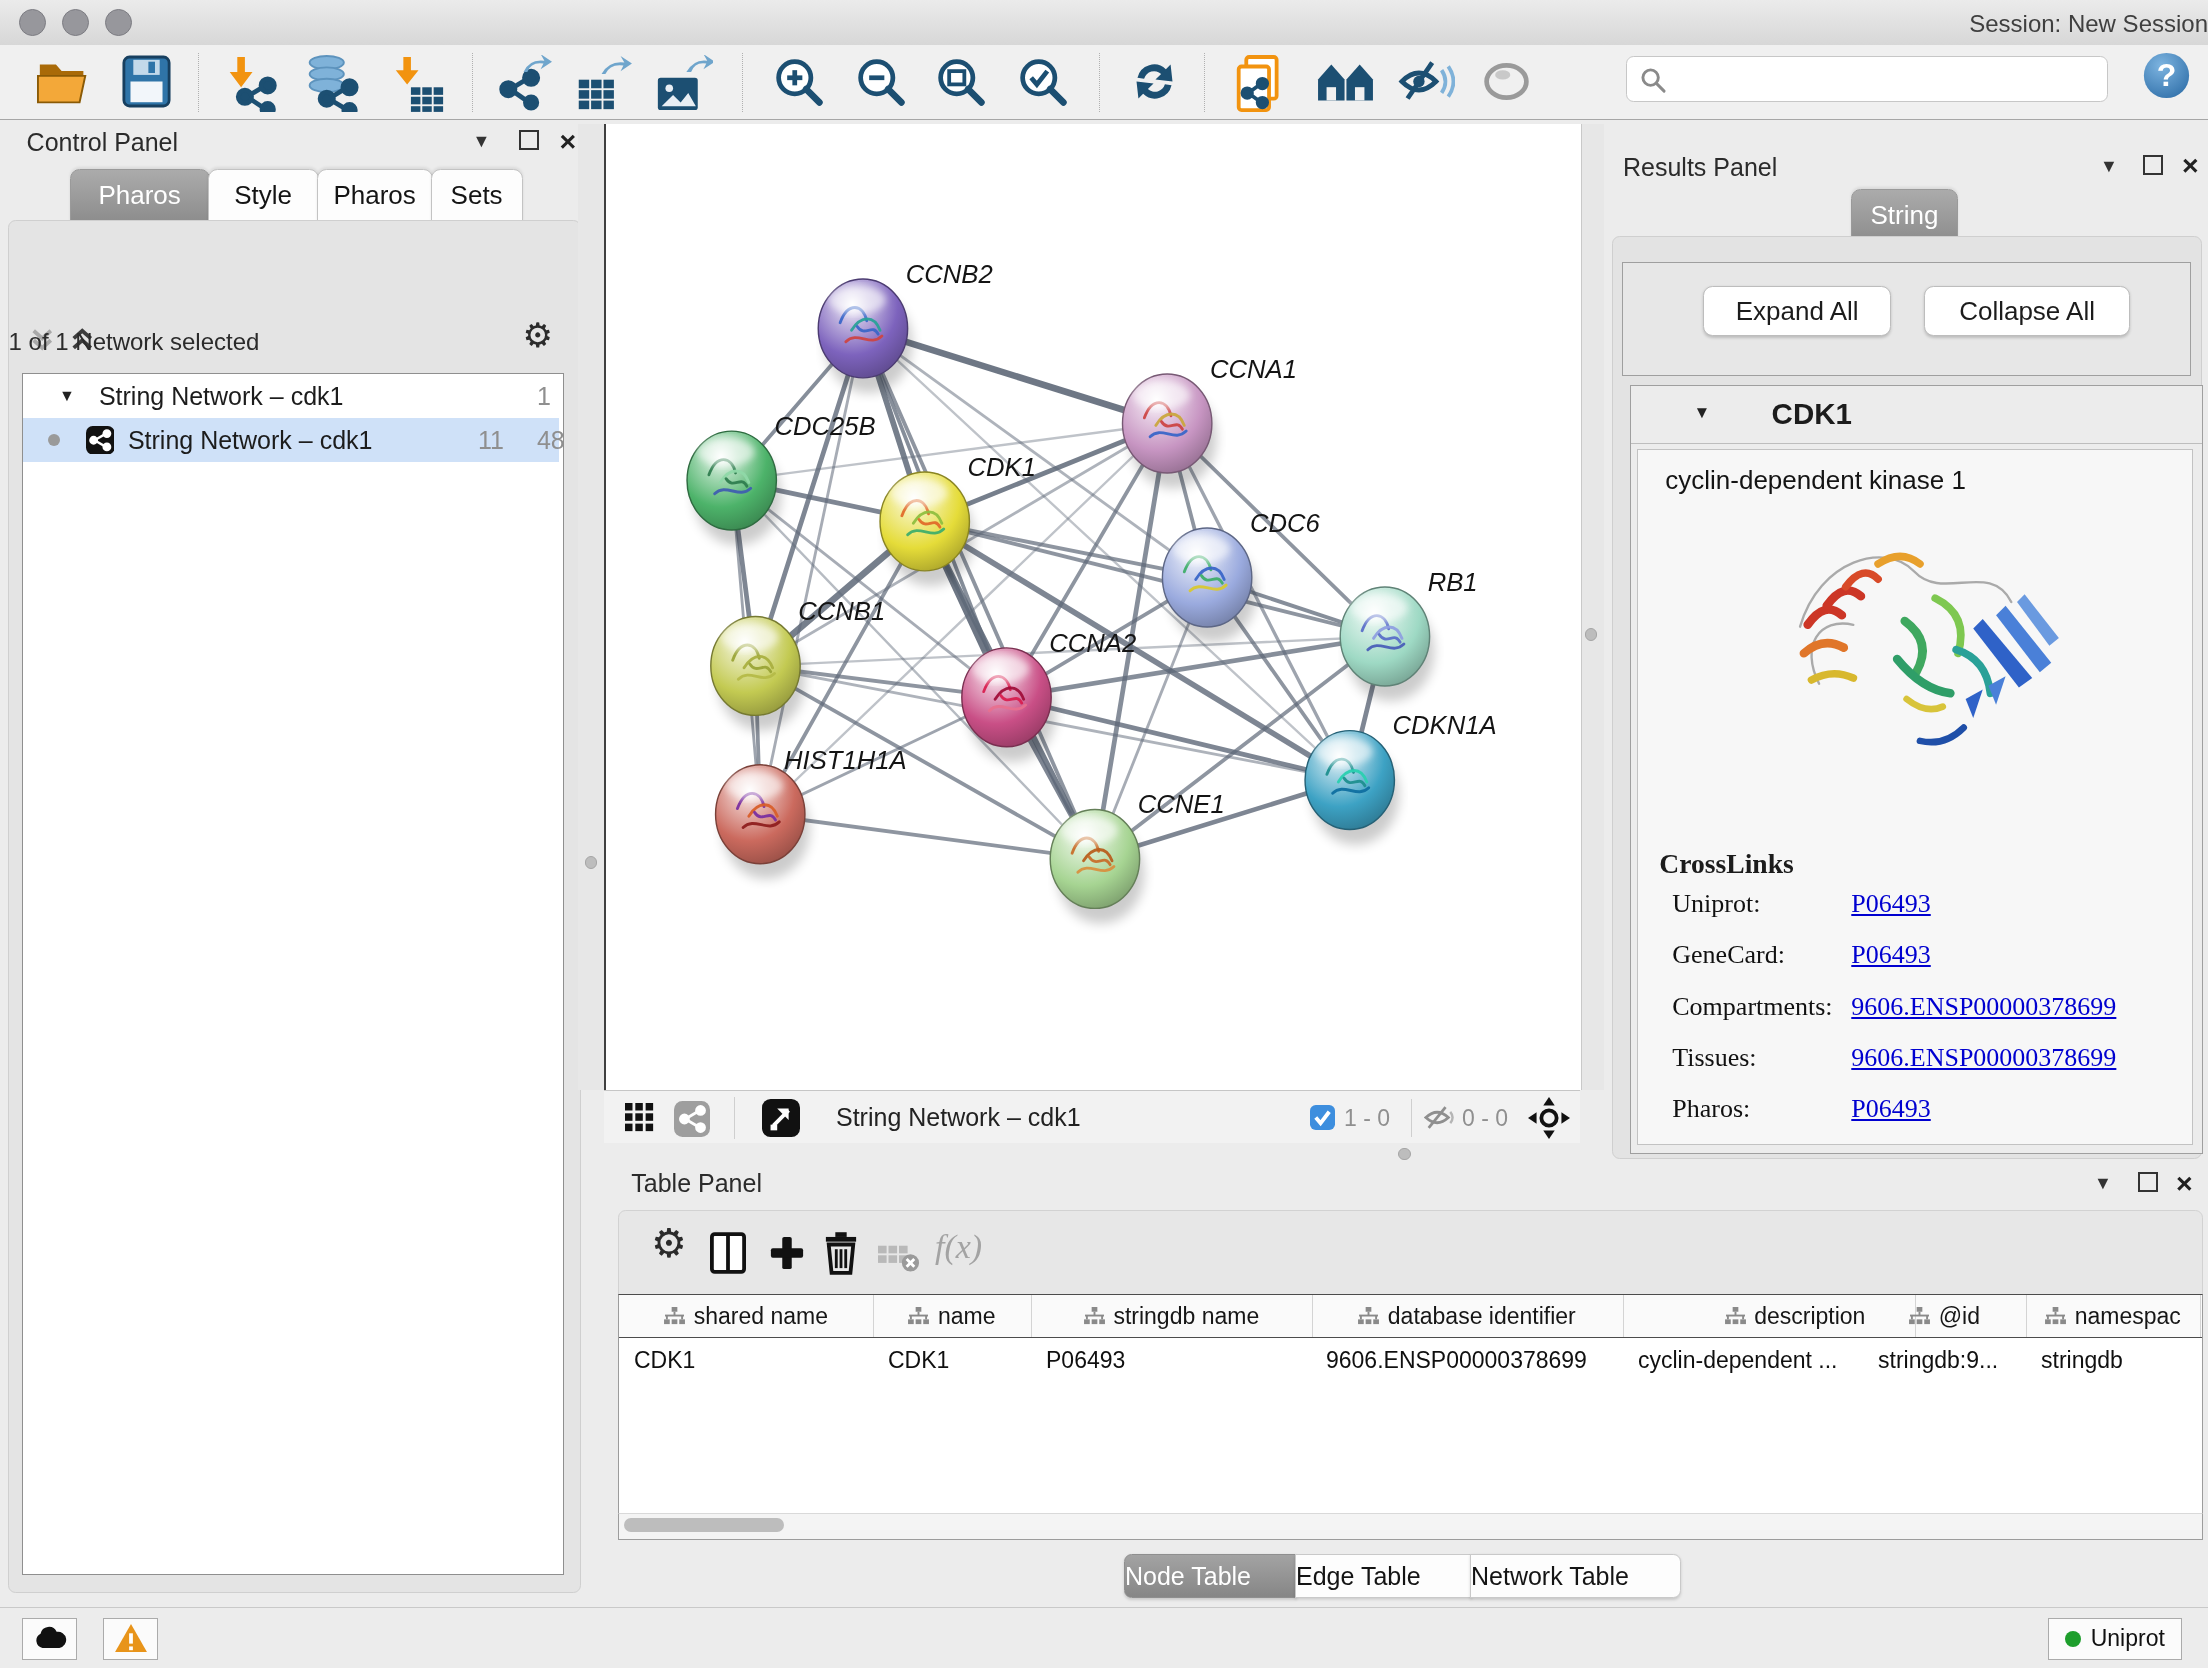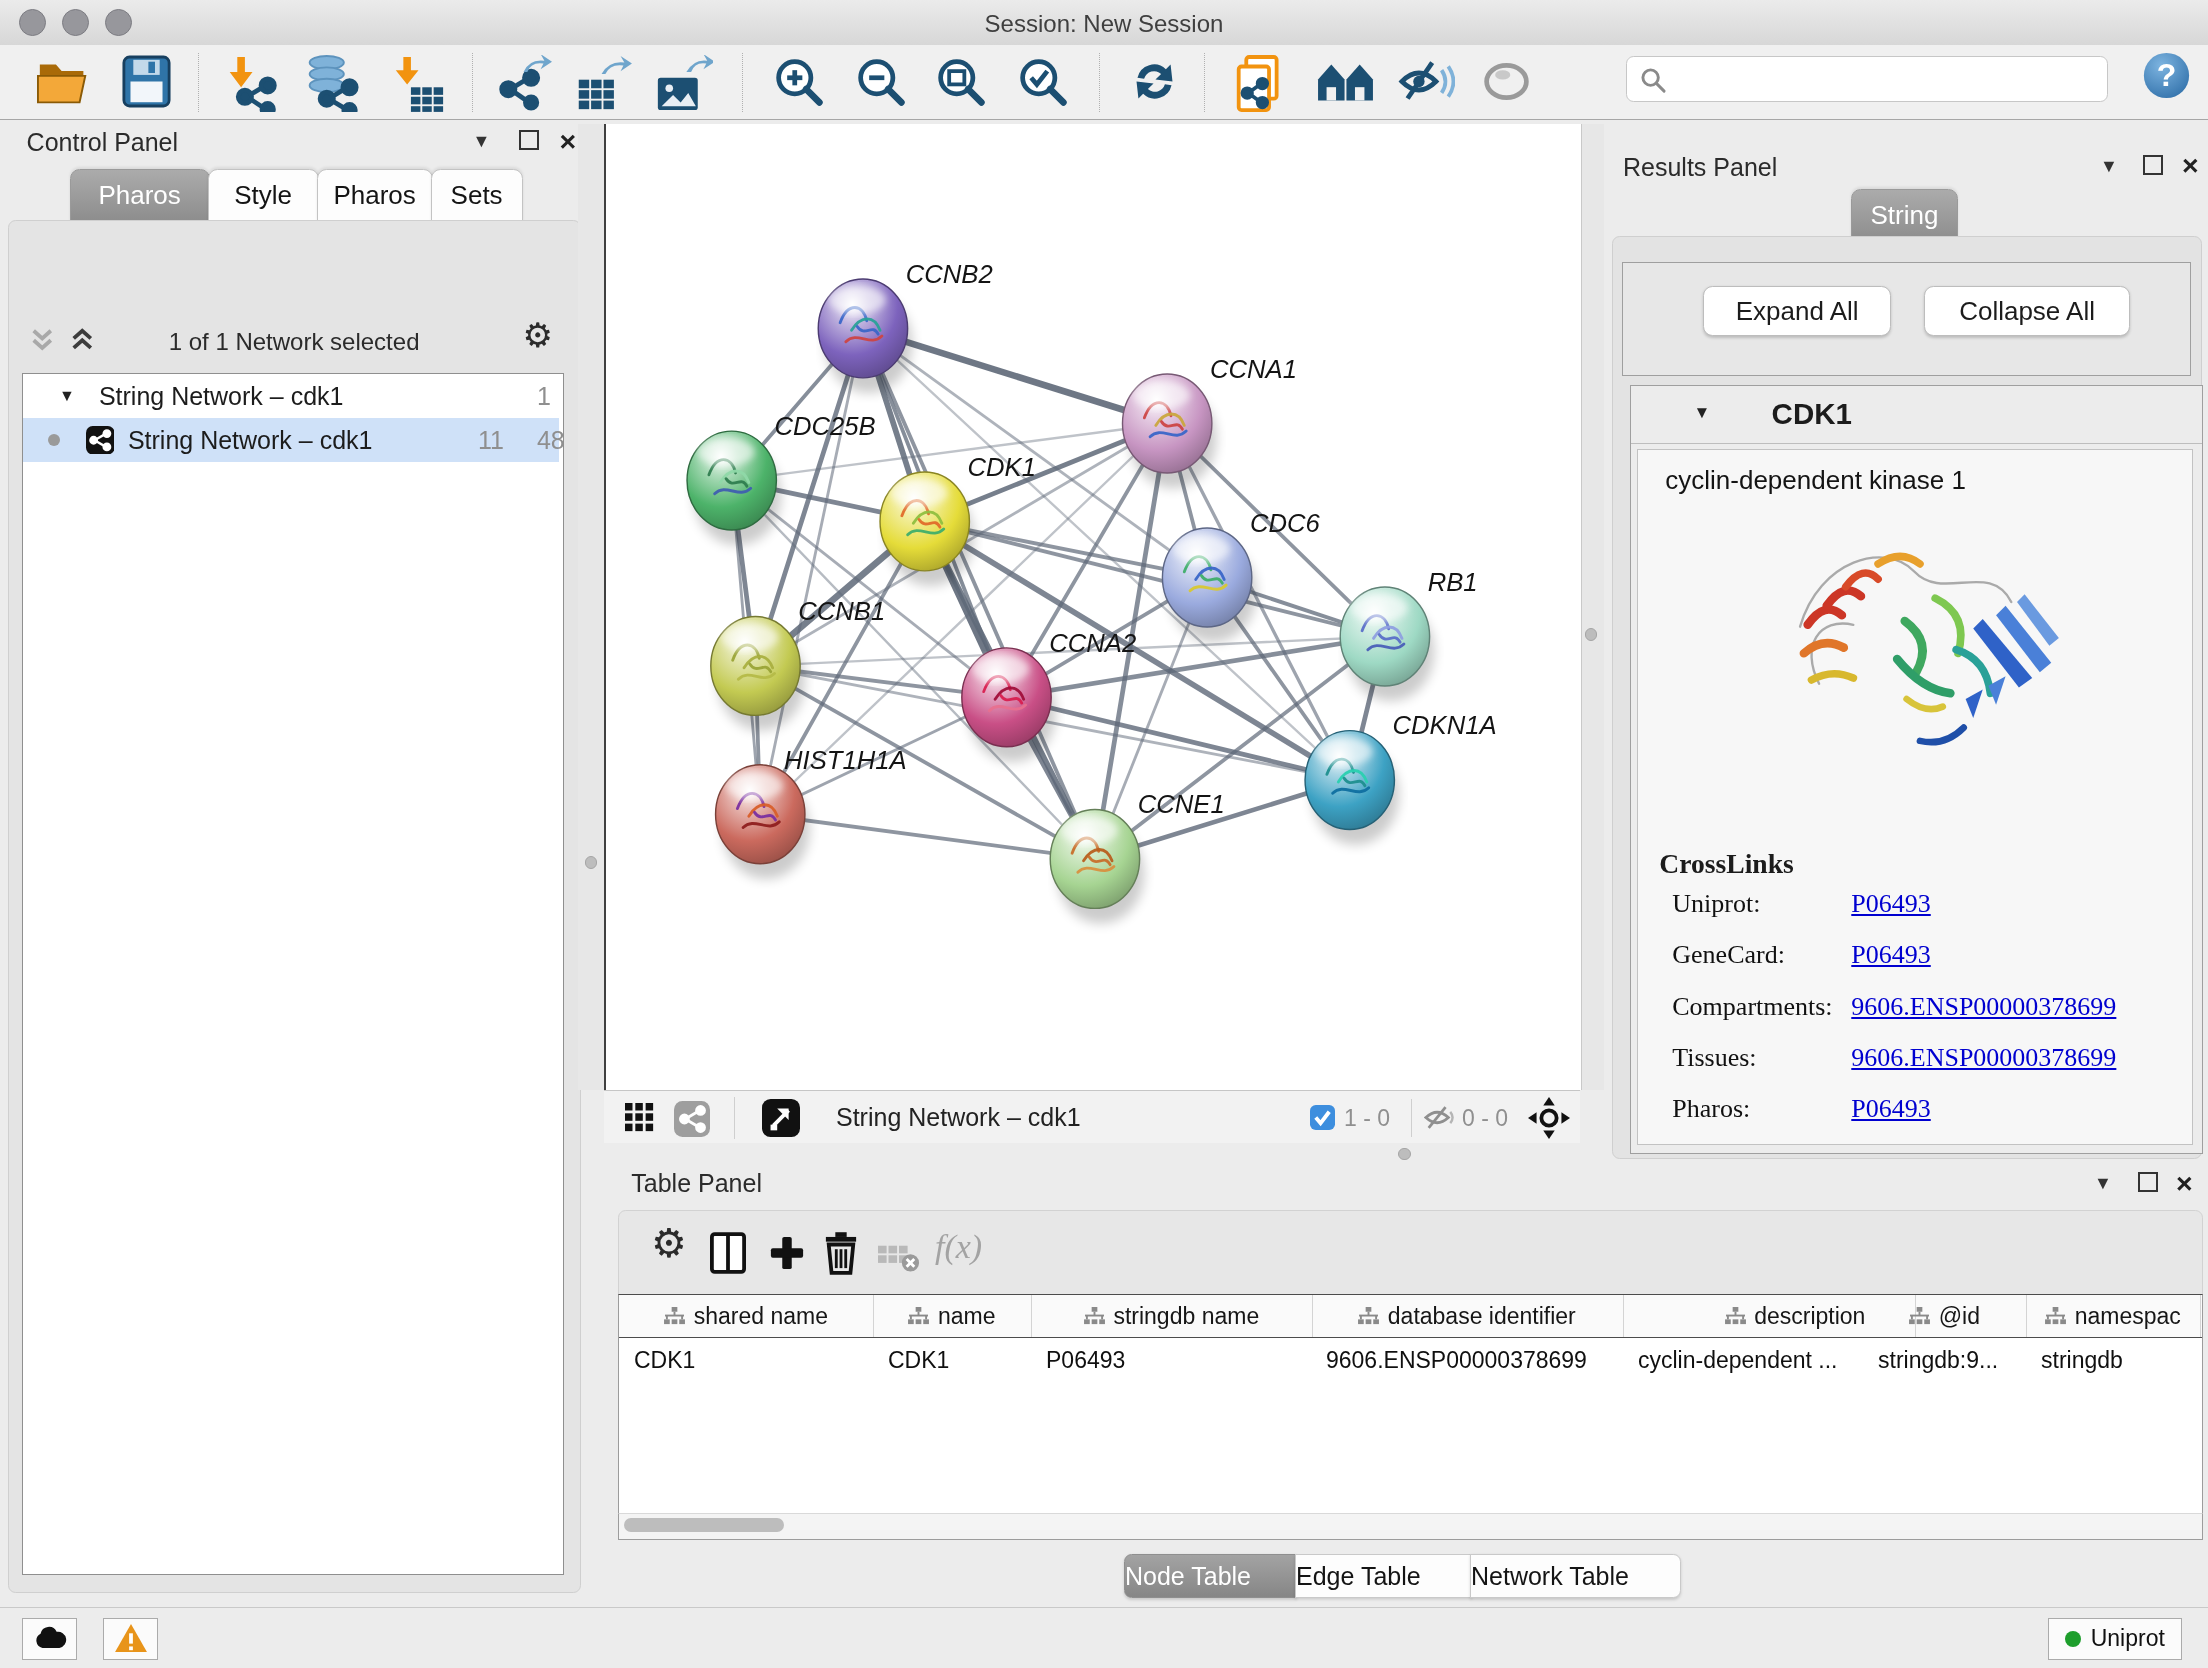--- a/index.html
+++ b/index.html
@@ -3,21 +3,21 @@
 <meta charset="utf-8">
 <style>
   html,body{margin:0;padding:0;background:#d8d8d8;}
   #app{position:relative;width:2208px;height:1668px;background:#ececec;overflow:hidden;
        font-family:"Liberation Sans",sans-serif;color:#1c1c1c;}
   .abs{position:absolute;}
   
   #titlebar{left:0;top:0;width:2208px;height:45px;background:linear-gradient(#ebebeb,#d7d7d7);
             border-bottom:1px solid #b2b2b2;}
   .tl{width:25px;height:25px;border-radius:50%;background:#97979c;border:1px solid #7c7c82;top:8.6px;}
-  #win-title{left:0;right:0;top:9.5px;text-align:center;font-size:24px;color:#3f3f3f;}
+  #win-title{left:0;right:0;top:9.5px;text-align:right;font-size:24px;color:#3f3f3f;}
   
   #toolbar{left:0;top:45px;width:2208px;height:74px;background:#f0f0f0;border-bottom:1.9px solid #a6a6a6;}
   .tb-sep{top:7.6px;width:0;height:59px;border-left:1.9px dotted #b0b0b0;}
   .tb-ic{top:9.5px;width:57px;height:55px;cursor:pointer;}
   .tb-ic svg{display:block;}
   #search-box{left:1626px;top:11.4px;width:480px;height:44px;background:#fff;border:1.9px solid #c7c7c7;
               border-radius:7.6px;}
   #search-box input{position:absolute;left:49px;top:3.8px;width:418px;height:32px;border:none;outline:none;
               font-size:23px;background:transparent;font-family:"Liberation Sans",sans-serif;}
   
@@ -315,21 +315,21 @@
             <path d="M6 5 l9 8 9-8"></path>
             <path d="M6 15 l9 8 9-8"></path>
           </svg>
       </div>
       <div class="abs" style="left:59px;top:105px">
         <svg width="28.5" height="28.5" viewBox="0 0 30 30" fill="none" stroke="#3c3c3c" stroke-width="4">
             <path d="M6 13 l9-8 9 8"></path>
             <path d="M6 23 l9-8 9 8"></path>
           </svg>
       </div>
-      <div id="cp-status" class="abs" style="left:0;width:571px;top:107px;text-align:center">1 of 1 Network selected</div>
+      <div id="cp-status" class="abs" style="left:0;width:571px;top:107px;">1 of 1 Network selected</div>
       <div class="abs gear" style="left:514px;top:97px">⚙</div>
       <div id="cp-tree-box" class="abs">
         <div class="tree-row" style="top:0">
           <span class="abs" style="left:36px;font-size:16px;color:#222">▼</span>
           <span class="abs" style="left:76px">String Network – cdk1</span>
           <span class="tree-num" style="left:514px">1</span>
         </div>
         <div class="tree-row sel" style="top:44px">
           <span class="abs" style="left:25px;top:16px;width:12.4px;height:12.4px;border-radius:50%;background:#9a9a9a"></span>
           <svg class="abs" style="left:63px;top:7.6px" width="28.5" height="28.5" viewBox="0 0 30 30">

